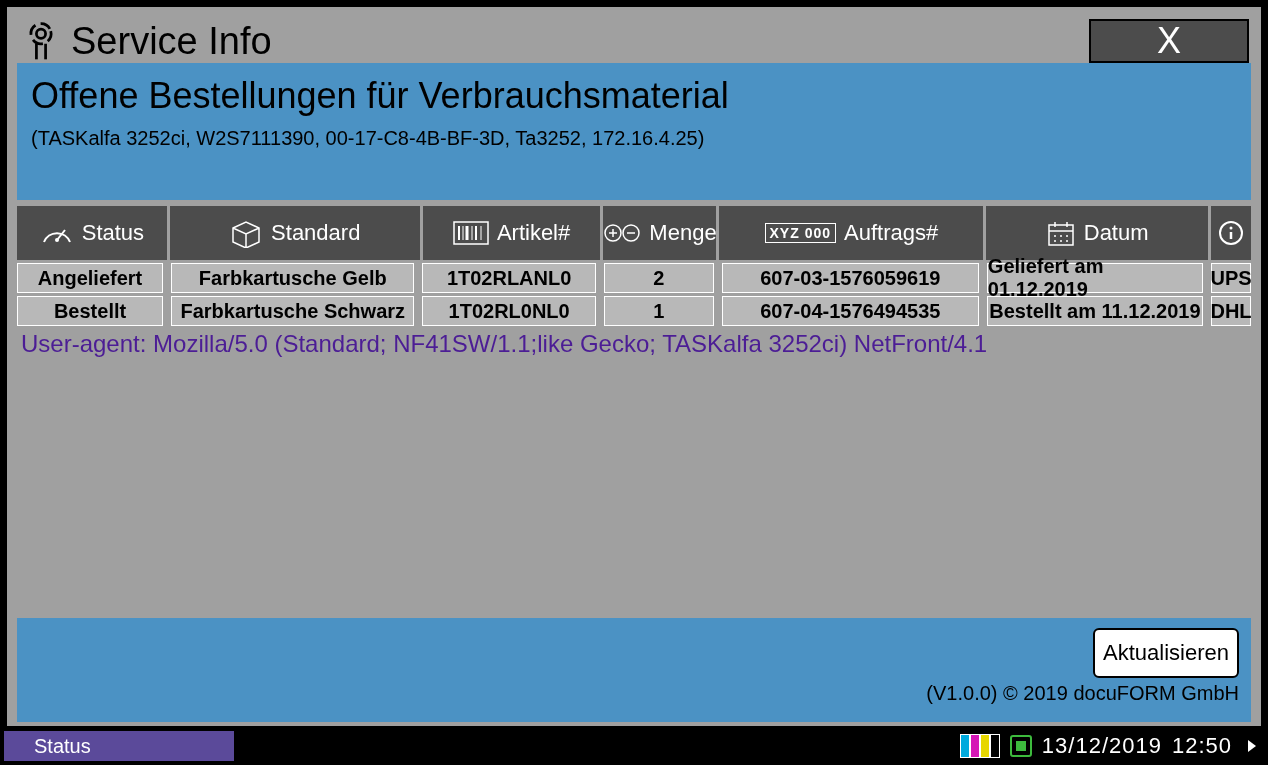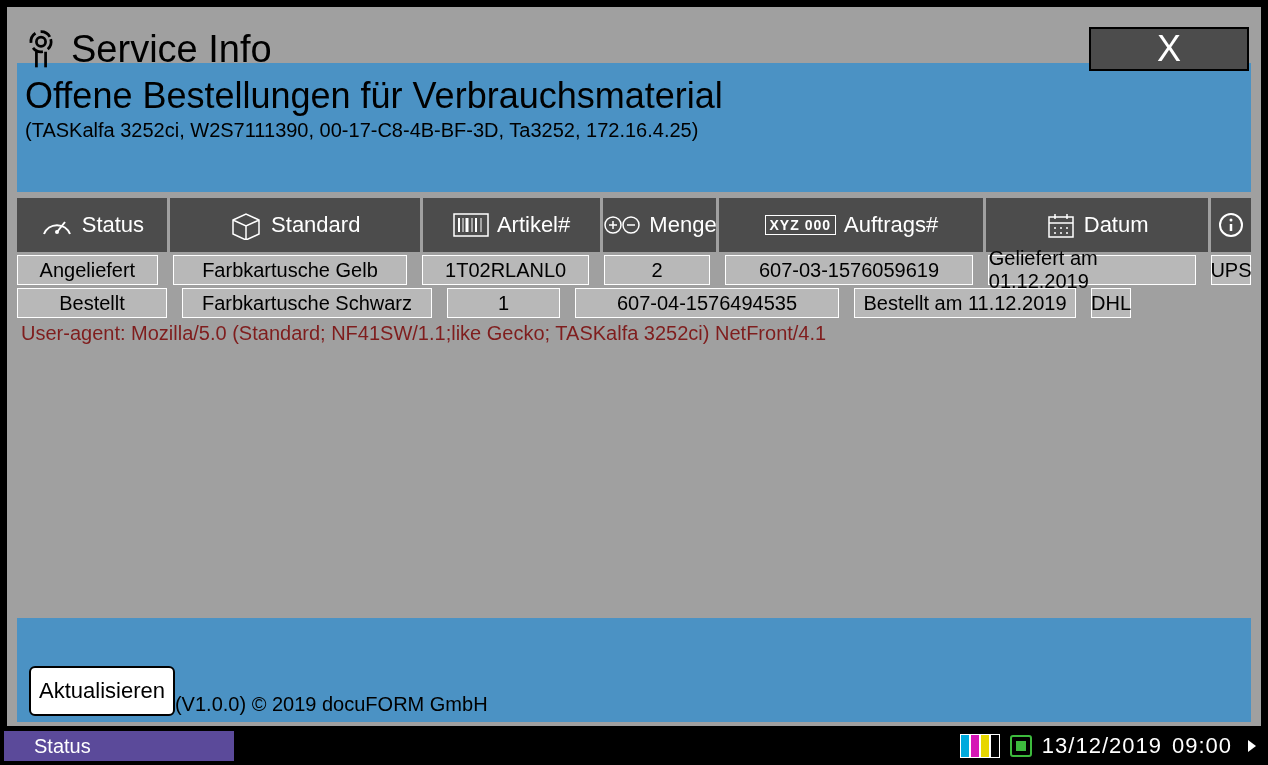--- a/index.html
+++ b/index.html
@@ -13,23 +13,23 @@
     }
     .outer-frame {
       position: absolute;
       top: 4px; left: 4px; right: 4px; bottom: 36px;
       background: #a0a0a0;
       border: 3px solid #000;
     }
     
     .header-bar {
       display: flex;
-      align-items: flex-start;
+      align-items: flex-end;
       justify-content: space-between;
-      padding: 20px 12px;
+      padding: 0 12px;
       height: 56px;
     }
     .header-left {
       display: flex;
       align-items: center;
       gap: 8px;
     }
     .service-icon {
       width: 44px; height: 44px;
       display: inline-flex; align-items: center; justify-content: center;
@@ -47,31 +47,31 @@
       display: flex;
       align-items: center;
       justify-content: center;
       font-size: 36px;
       cursor: pointer;
     }
     
     .blue-header {
       margin: 0 10px;
       background: #4b92c4;
-      padding: 12px 14px 50px 8px;
+      padding: 12px 14px 50px 14px;
     }
     .blue-header h1 {
       font-size: 36px;
       font-weight: normal;
       color: #000;
     }
     .device-info {
       font-size: 20px;
       color: #000;
-      margin-top: 2px;
+      margin-top: 10px;
     }
     
     .orders-table {
       margin: 6px 10px 0 10px;
       display: flex;
       flex-direction: column;
     }
     .table-header {
       display: flex;
       gap: 3px;
@@ -93,48 +93,50 @@
     .col-menge { width: 113px; }
     .col-auftrag { width: 264px; }
     .col-datum { width: 222px; }
     .col-info { width: 40px; }
     .table-body {
       display: flex;
       flex-direction: column;
     }
     .table-row {
       display: flex;
-      gap: 15px;
+      gap: 8px;
       margin-top: 3px;
+      font-weight: bold;
     }
     .td {
       background: #b8b8b8;
       border: 1px solid #fff;
       display: flex;
       align-items: center;
       justify-content: center;
       height: 30px;
       font-size: 20px;
       color: #000;
     }
     .user-agent {
       margin: 4px 10px 0 14px;
-      font-size: 20px;
-      color: #7f1d1d;
+      font-size: 24px;
+      color: #4c1d95;
     }
     
     .blue-footer {
       position: absolute;
       bottom: 4px;
       left: 10px;
       right: 10px;
       background: #4b92c4;
       padding: 10px 12px 6px 12px;
       height: 104px;
       display: flex;
+      flex-direction: column;
       align-items: flex-end;
     }
     .refresh-button {
       background: #fff;
       border: 2px solid #000;
       border-radius: 6px;
       font-size: 22px;
       padding: 10px 8px;
       cursor: pointer;
     }
@@ -304,20 +306,21 @@
           <div class="td col-artikel">Farbkartusche Gelb</div>
           <div class="td col-artikelnr">1T02RLANL0</div>
           <div class="td col-menge">2</div>
           <div class="td col-auftrag">607-03-1576059619</div>
           <div class="td col-datum">Geliefert am 01.12.2019</div>
           <div class="td col-info">UPS</div>
         </div>
         <div class="table-row">
           <div class="td col-status">Bestellt</div>
           <div class="td col-artikel">Farbkartusche Schwarz</div>
+          <div class="td col-artikelnr">1T02RL0NL0</div>
           <div class="td col-menge">1</div>
           <div class="td col-auftrag">607-04-1576494535</div>
           <div class="td col-datum">Bestellt am 11.12.2019</div>
           <div class="td col-info">DHL</div>
         </div>
       </div>
   </div>
 
   <div class="user-agent">User-agent: Mozilla/5.0 (Standard; NF41SW/1.1;like Gecko; TASKalfa 3252ci) NetFront/4.1</div>
 
@@ -335,16 +338,16 @@
     <div class="toner-bars" id="toner-bars">
         <span style="background: rgb(0, 170, 221);"></span>
         <span style="background: rgb(213, 22, 181);"></span>
         <span style="background: rgb(231, 214, 0);"></span>
         <span style="background: rgb(0, 0, 0);"></span>
       </div>
     <span class="comm-icon">
         <span class="comm-icon-inner"></span>
       </span>
     <span class="dt">13/12/2019</span>
-    <span class="dt">09:00</span>
+    <span class="dt">12:50</span>
     <span class="tri"></span>
   </div>
 </div>
 
 </body></html>

